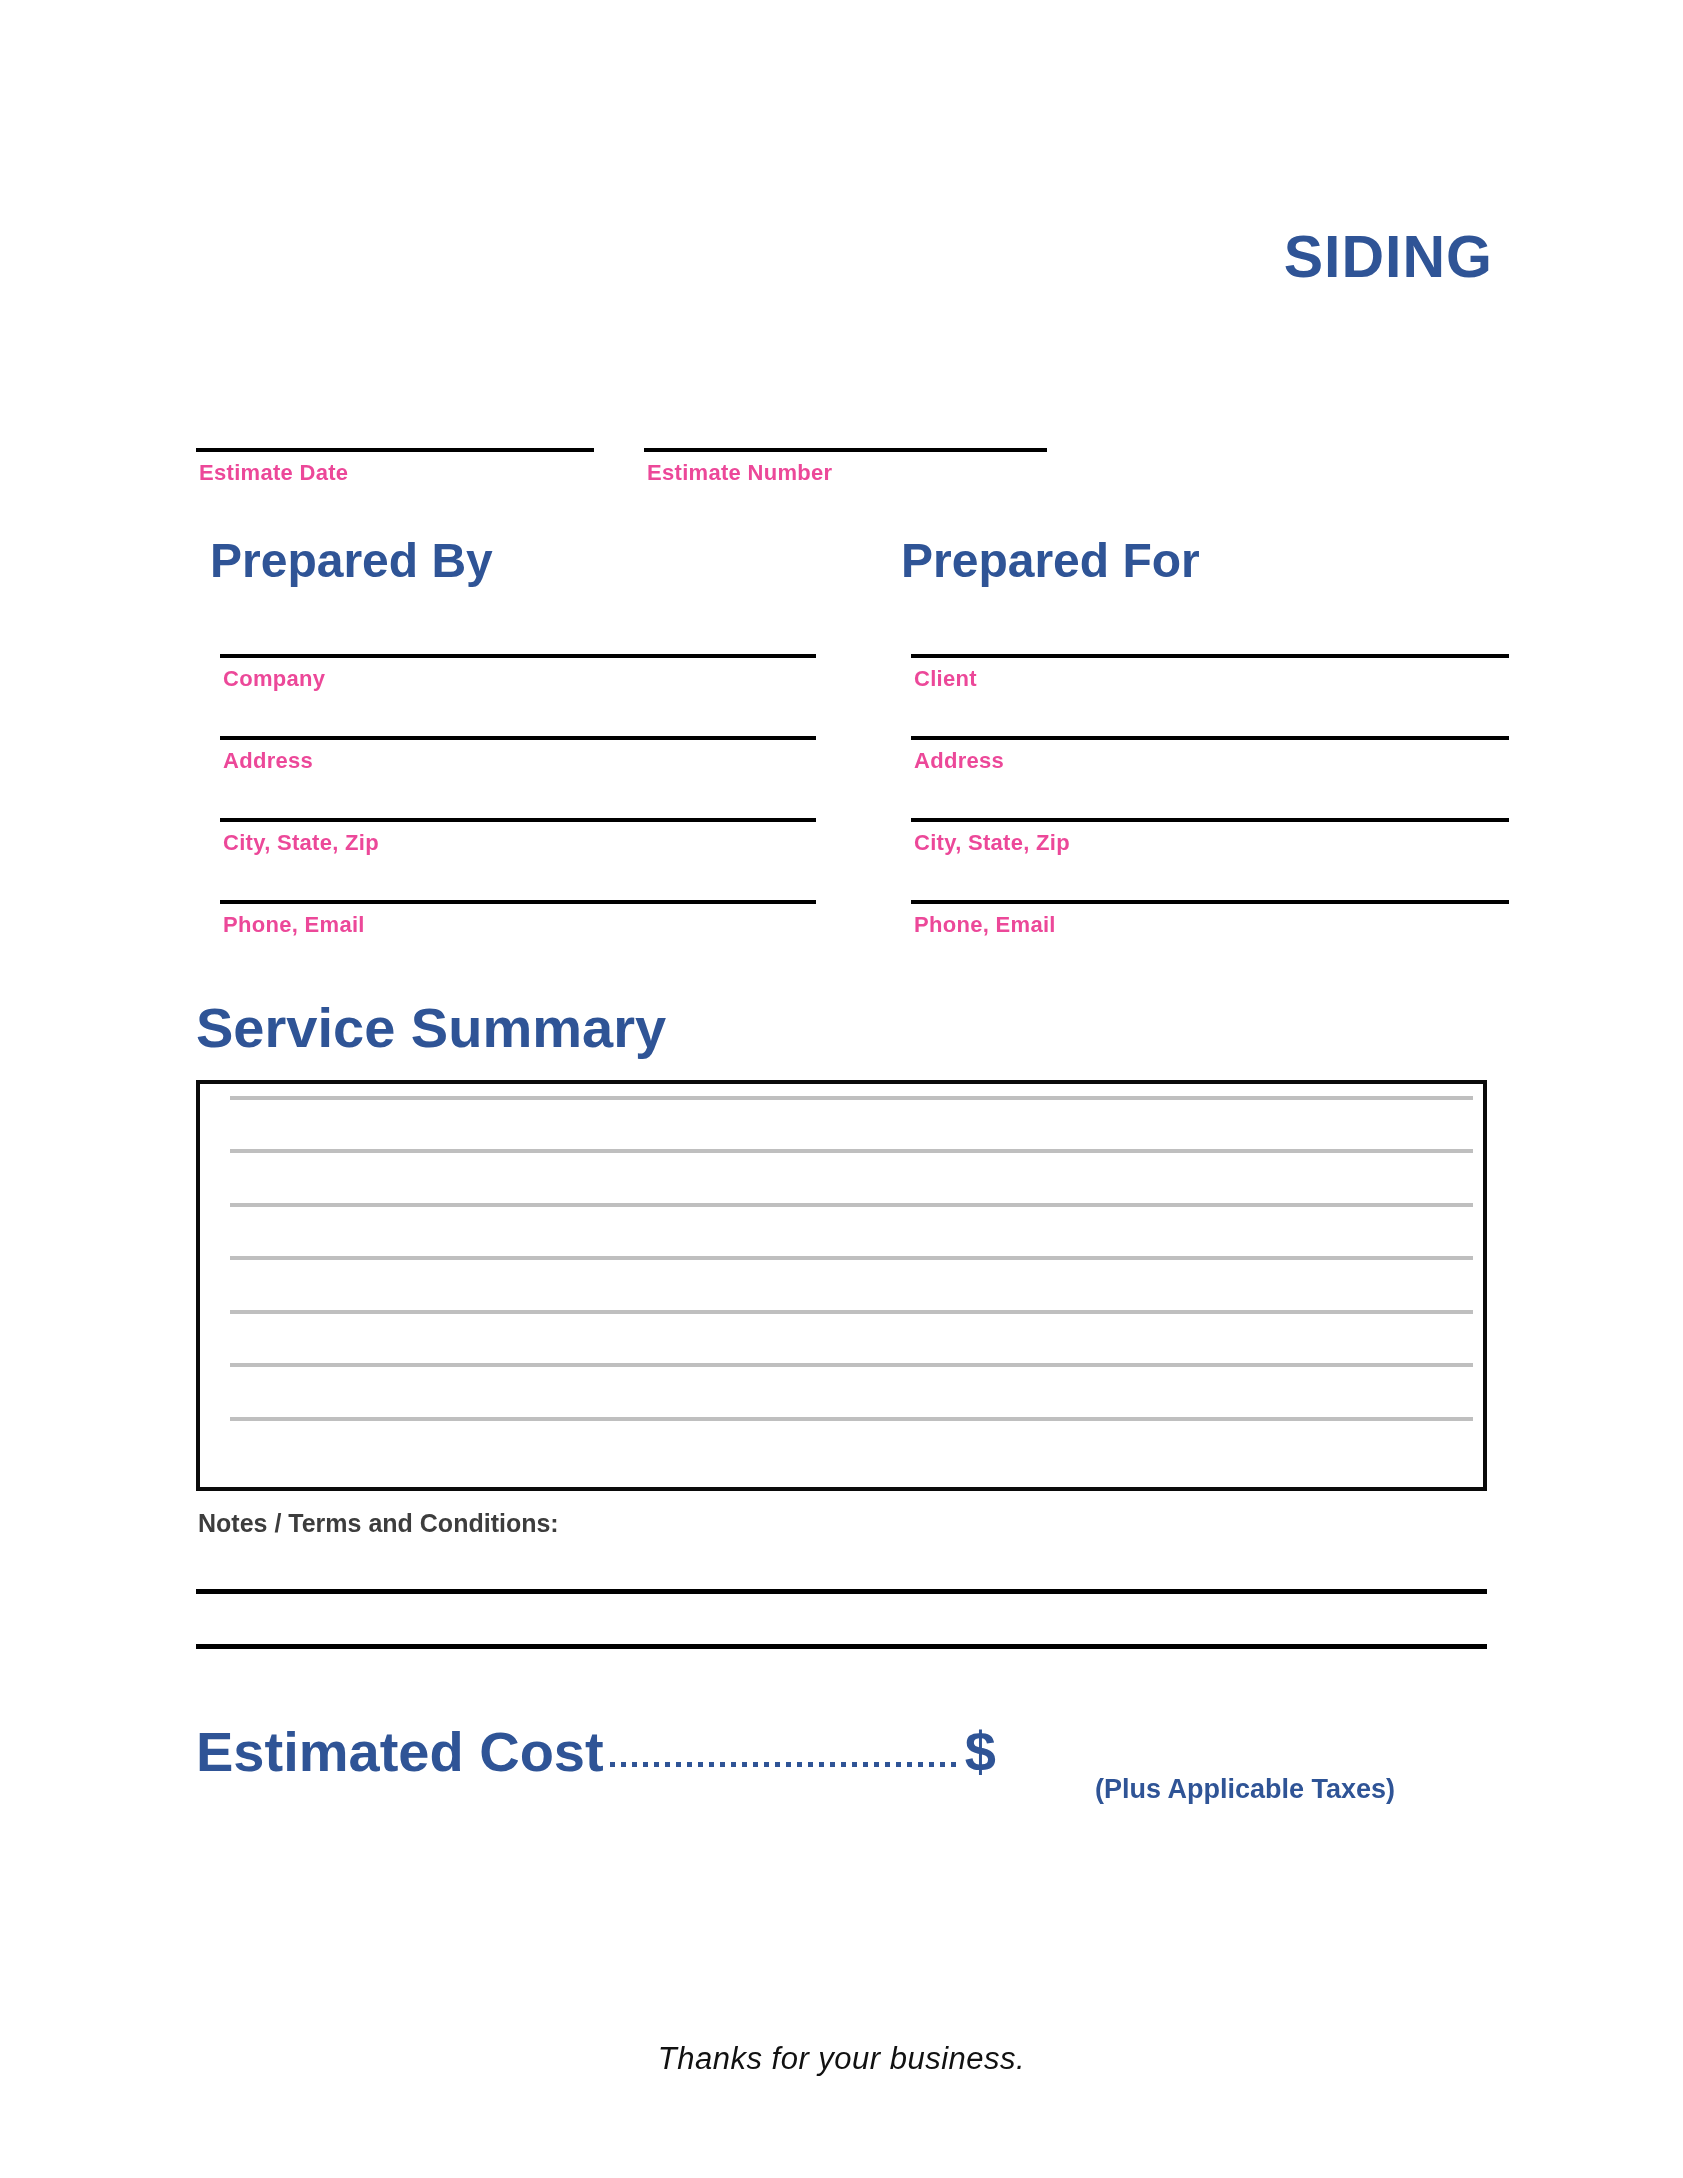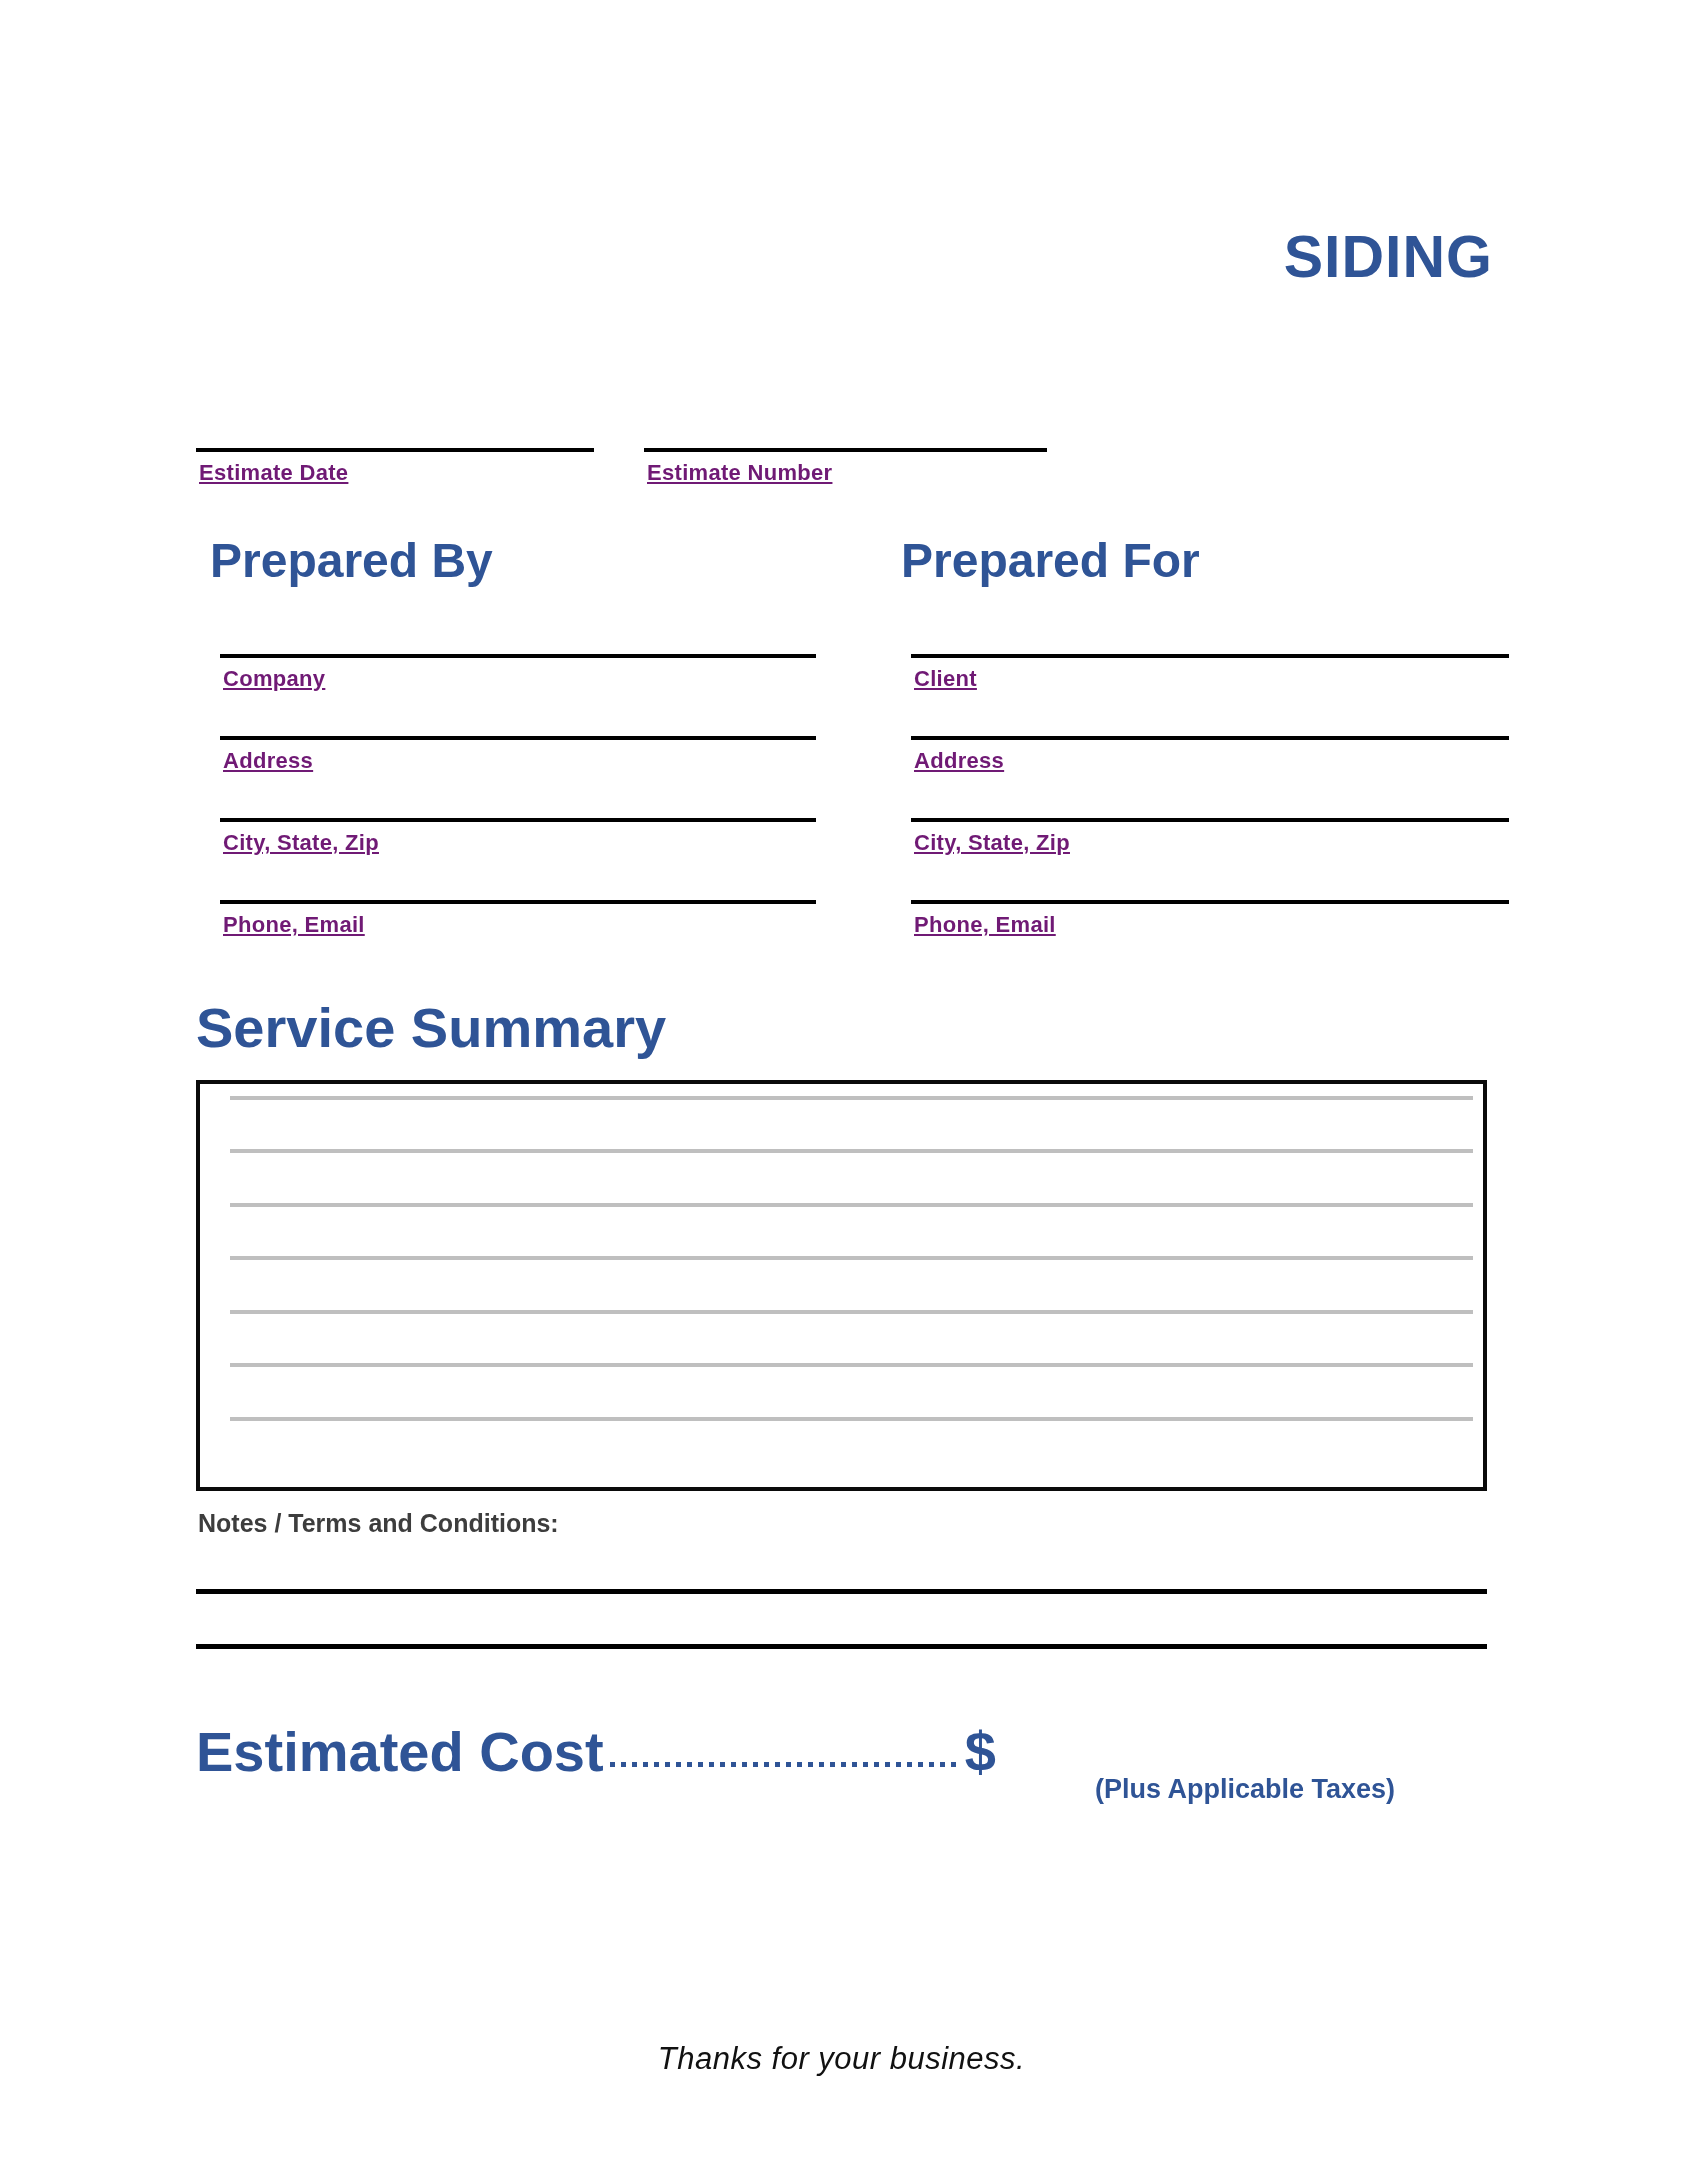--- a/index.html
+++ b/index.html
@@ -25,24 +25,23 @@
     white-space: nowrap;
   }
   .doc-title .prefix { font-size: 59px; font-weight: 700; letter-spacing: 1px; }
   .doc-title .main   { font-size: 87px; font-weight: 700; letter-spacing: 0.5px; }
 
   
   .field { border-top: 4px solid #000; padding-top: 8px; box-sizing: border-box; }
   .field-label {
     font-size: 22px;
     font-weight: 700;
-    color: #701a75;
+    color: #ec4899;
     letter-spacing: 0.3px;
     padding-left: 3px;
-    text-decoration: underline;
   }
 
   
   .top-fields {
     position: absolute;
     left: 196px;
     top: 448px;
     width: 1291px;
     display: flex;
     gap: 50px;

